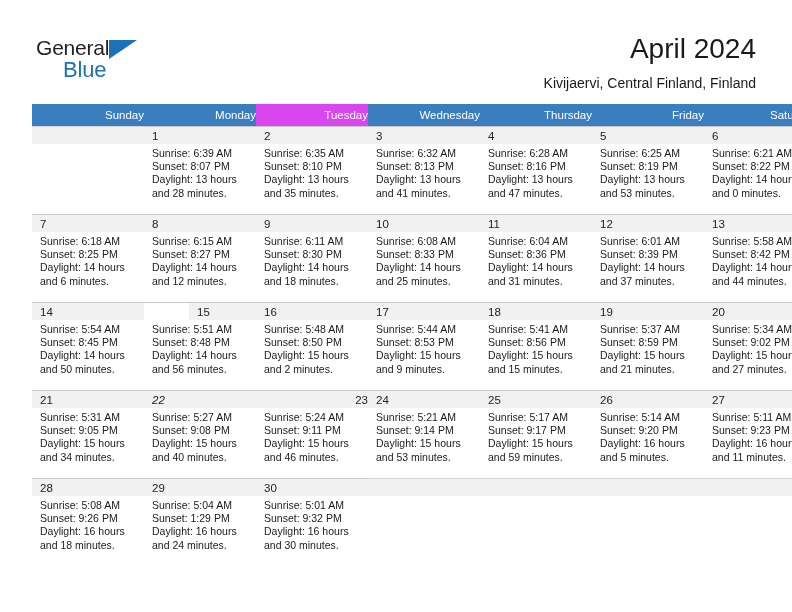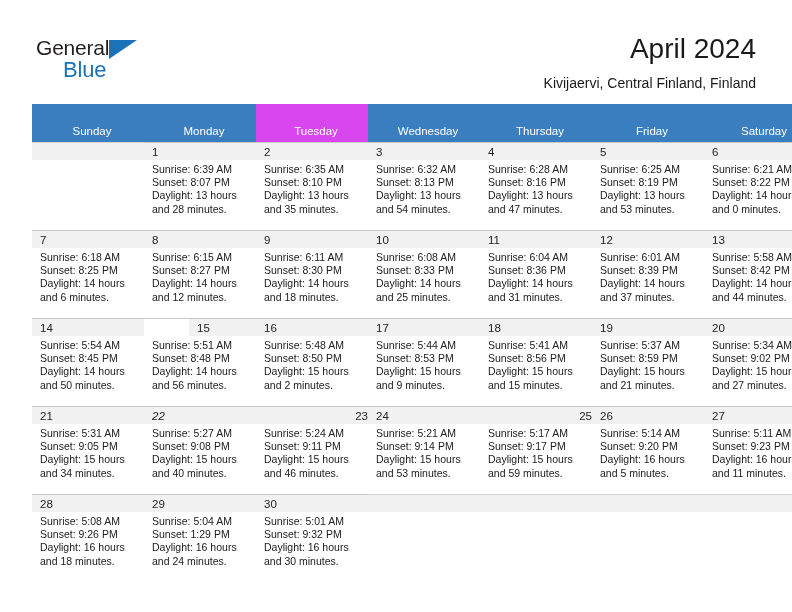--- a/index.html
+++ b/index.html
@@ -93,22 +93,22 @@
     top: 104px;
     width: 728px;
     border-collapse: collapse;
     table-layout: fixed;
   }
   .calendar th {
     background: #3b7ec0;
     color: #ffffff;
     font-size: 11.5px;
     font-weight: normal;
-    text-align: center;
-    padding: 21px 0 5px 8px;
+    text-align: right;
+    padding: 5px 0 5px 8px;
     height: 12px;
     border: none;
     width: 104px;
   }
   .calendar td {
     vertical-align: top;
     padding: 0;
     border: none;
     height: 88px;
     width: 104px;
@@ -205,21 +205,21 @@
               </div>
             </div>
           </td>
           <td>
             <div class="cell-inner has-content">
               <div class="daynum-band" style="background: rgb(241, 241, 241);">3</div>
               <div class="cell-body">
                 <div>Sunrise: 6:32 AM</div>
                 <div>Sunset: 8:13 PM</div>
                 <div>Daylight: 13 hours</div>
-                <div>and 54 minutes.</div>
+                <div>and 41 minutes.</div>
               </div>
             </div>
           </td>
           <td>
             <div class="cell-inner has-content">
               <div class="daynum-band" style="background: rgb(241, 241, 241);">4</div>
               <div class="cell-body">
                 <div>Sunrise: 6:28 AM</div>
                 <div>Sunset: 8:16 PM</div>
                 <div>Daylight: 13 hours</div>
@@ -448,21 +448,21 @@
               <div class="cell-body">
                 <div>Sunrise: 5:21 AM</div>
                 <div>Sunset: 9:14 PM</div>
                 <div>Daylight: 15 hours</div>
                 <div>and 53 minutes.</div>
               </div>
             </div>
           </td>
           <td>
             <div class="cell-inner has-content">
-              <div class="daynum-band" style="background: rgb(241, 241, 241); text-align: right;">25</div>
+              <div class="daynum-band" style="background: rgb(241, 241, 241);">25</div>
               <div class="cell-body">
                 <div>Sunrise: 5:17 AM</div>
                 <div>Sunset: 9:17 PM</div>
                 <div>Daylight: 15 hours</div>
                 <div>and 59 minutes.</div>
               </div>
             </div>
           </td>
           <td>
             <div class="cell-inner has-content">

